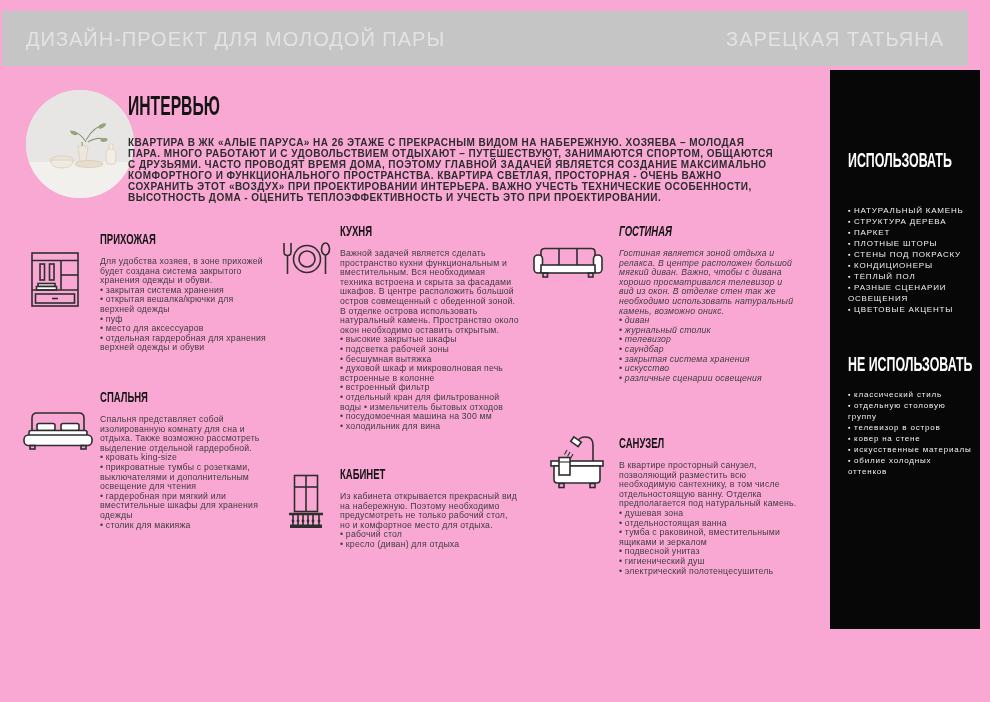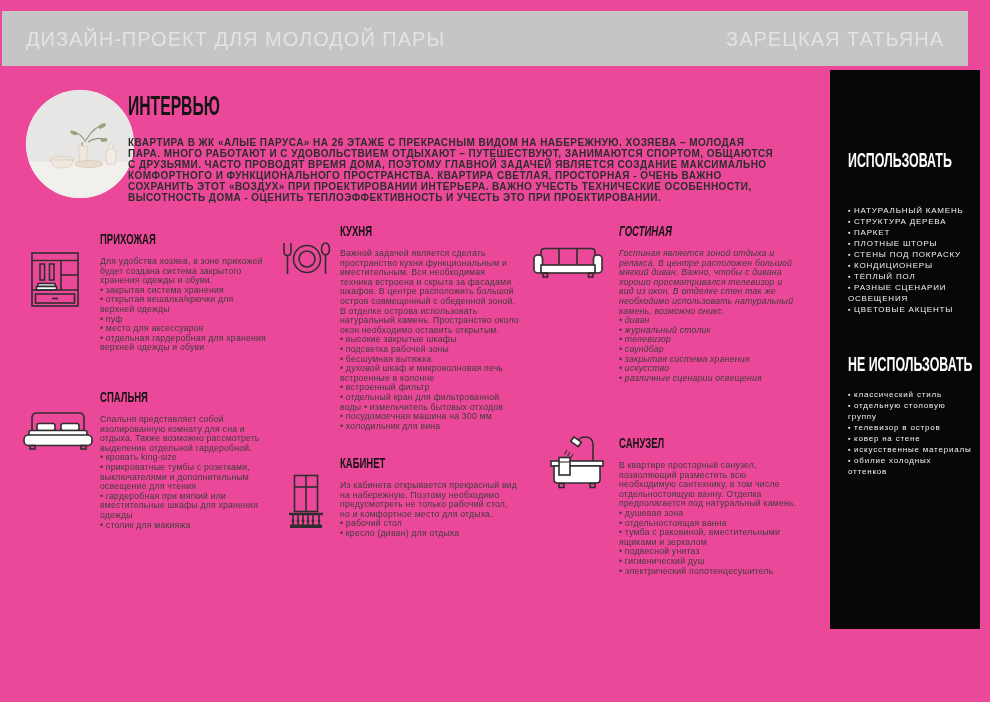--- a/index.html
+++ b/index.html
@@ -1,17 +1,17 @@
 <!DOCTYPE html>
 <html><head>
 <meta charset="utf-8">
 <style>
   html,body { margin:0; padding:0; background:#ffffff; }
   .page {
-    position:relative; width:990px; height:702px; background:#ec4899;
+    position:relative; width:990px; height:702px; background:#f9a8d4;
     font-family:"Liberation Sans","DejaVu Sans",sans-serif; overflow:hidden;
   }
   
   .topbar { position:absolute; left:2px; top:11px; width:966px; height:55px; background:#c5c5c5; }
   .topbar .t-left, .topbar .t-right {
     position:absolute; top:50%; transform:translateY(-50%);
     font-size:20px; letter-spacing:1px; color:#e3e3e3; white-space:nowrap;
   }
   .topbar .t-left { left:24px; }
   .topbar .t-right { right:24px; }
@@ -201,21 +201,21 @@
         <div class="bullet">подсветка рабочей зоны</div>
         <div class="bullet">бесшумная вытяжка</div>
         <div class="bullet">духовой шкаф и микроволновая печь встроенные в колонне</div>
         <div class="bullet">встроенный фильтр</div>
         <div class="bullet">отдельный кран для фильтрованной воды • измельчитель бытовых отходов</div>
         <div class="bullet">посудомоечная машина на 300 мм</div>
         <div class="bullet">холодильник для вина</div>
       </div>
   </section>
 
-  <section class="sec" style="left:340px; top:456px; width:180px;">
+  <section class="sec" style="left:340px; top:467px; width:180px;">
     <h3 class="cond sec-title">КАБИНЕТ</h3>
     <p class="sec-intro">Из кабинета открывается прекрасный вид на набережную. Поэтому необходимо предусмотреть не только рабочий стол, но и комфортное место для отдыха.</p>
     <div>
         <div class="bullet">рабочий стол</div>
         <div class="bullet">кресло (диван) для отдыха</div>
       </div>
   </section>
 
   <section class="sec" style="left:619px; top:224px; width:180px;font-style:italic;">
     <h3 class="cond sec-title">ГОСТИНАЯ</h3>

